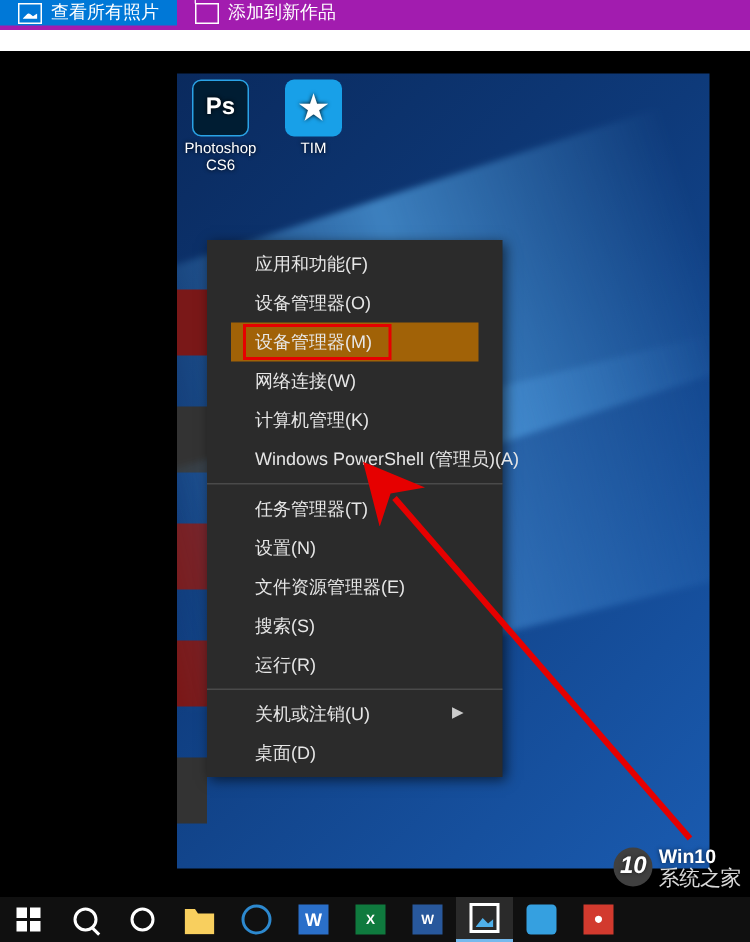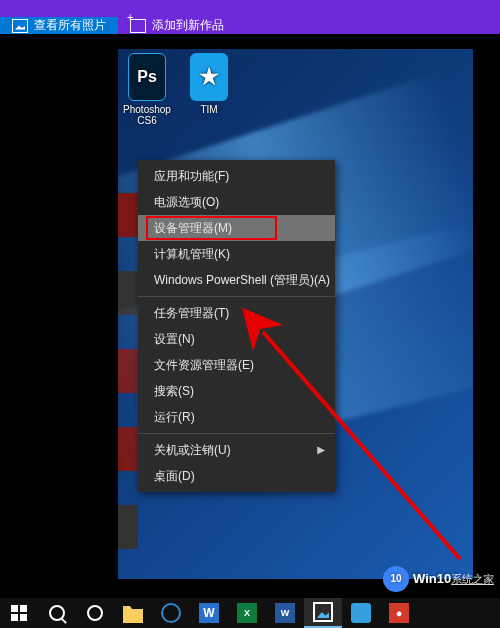--- a/index.html
+++ b/index.html
@@ -12,24 +12,24 @@
     overflow: hidden;
     position: relative;
   }
   .page {
     width: 500px;
     height: 628px;
     position: relative;
   }
   
   .top-bar {
-    height: 34px;
-    background: #6d28d9;
+    height: 20px;
+    background: #a21caf;
     display: flex;
-    align-items: flex-end;
+    align-items: flex-start;
   }
   .top-bar .tb-btn {
     display: flex;
     align-items: center;
     gap: 6px;
     padding: 0 12px;
     color: #fff;
     font-size: 12px;
   }
   .top-bar .tb-btn.primary { background: #0078d7; }
@@ -74,21 +74,21 @@
   }
   
   .desktop-icons {
     position: absolute; top: 4px; left: 4px; display: flex; gap: 12px;
   }
   .dicon {
     width: 50px; text-align: center; color: #fff; font-size: 10px;
     text-shadow: 0 0 3px #000;
   }
   .dicon .tile {
-    width: 38px; height: 48px; margin: 0 auto 3px;
+    width: 38px; height: 38px; margin: 0 auto 3px;
     border-radius: 6px; display: flex; align-items: center; justify-content: center;
     font-weight: bold; font-size: 16px; color: #fff;
   }
   .tile.ps { background: #001d33; border: 1px solid #2aa3e6; }
   .tile.tim { background: #18a0e8; font-size: 22px; }
   
   .left-peek {
     position: absolute; left: 0; top: 144px; width: 20px;
   }
   .left-peek div {
@@ -97,29 +97,29 @@
   .left-peek div.b { background: #333; }
   
   .ctx {
     position: absolute;
     left: 138px; top: 126px; width: 197px;
     background: #2b2b2b;
     color: #e6e6e6;
     box-shadow: 2px 2px 8px rgba(0,0,0,0.6);
     font-size: 12px;
   }
-  .ctx .grp { padding: 3px 0; }
+  .ctx .grp { padding: 3px 16px; }
   .ctx .sep { height: 1px; background: #4a4a4a; margin: 0; }
   .ctx .item {
     padding: 5px 18px 5px 16px;
     line-height: 16px;
     position: relative;
     white-space: nowrap;
   }
-  .ctx .item.hover { background: #737373; }
+  .ctx .item.hover { background: #a16207; }
   .ctx .item .sub {
     position: absolute; right: 10px; top: 50%; transform: translateY(-50%);
     font-size: 10px; color: #ccc;
   }
   .ctx .item.framed::after {
     content: ""; position: absolute;
     left: 8px; right: 58px; top: 1px; bottom: 1px;
     border: 2px solid #e60000; pointer-events: none;
   }
   
@@ -136,27 +136,28 @@
   .thumbs .t.hl { outline: 2px solid #fff; outline-offset: -1px; }
   
   .watermark {
     position: absolute; right: 6px; bottom: 36px;
     display: flex; align-items: center; gap: 4px;
     color: #fff; font-size: 14px; line-height: 14px;
     text-shadow: 0 0 3px rgba(0,0,0,0.6);
   }
   .watermark .badge {
     width: 26px; height: 26px; border-radius: 50%;
-    background: #3b82f6; color: #fff; font-weight: bold;
+    background: #404040; color: #fff; font-weight: bold;
     display: flex; align-items: center; justify-content: center;
-    font-size: 10px;
-  }
-  .watermark .txt { display: flex; flex-direction: row; font-size: 11px; }
+    font-size: 16px;
+    font-style: italic;
+  }
+  .watermark .txt { display: flex; flex-direction: column; font-size: 11px; }
   .watermark .txt .a { font-size: 13px; font-weight: bold; }
-  .watermark .txt .b { font-size: 11px; opacity: 0.85; letter-spacing: -0.3px; text-decoration: underline; }
+  .watermark .txt .b { font-size: 14px; opacity: 0.85; letter-spacing: -0.3px; }
   
   .taskbar {
     position: absolute; left: 0; right: 0; bottom: 0; height: 30px;
     background: #101010; display: flex; align-items: center;
   }
   .taskbar .tbitem {
     width: 38px; height: 30px; display: flex; align-items: center; justify-content: center;
     color: #fff; font-size: 14px;
   }
   .taskbar .tbitem.active { background: #2a2a2a; border-bottom: 2px solid #76b9ed; }
@@ -219,22 +220,23 @@
           <div class="b"></div>
           <div></div>
           <div></div>
           <div class="b"></div>
       </div>
     </div>
 
     <div class="ctx">
       <div class="grp">
         <div class="item"><span>应用和功能(F)</span></div>
-        <div class="item"><span>电源选项(O)</span></div>
+        <div class="item"><span>设备管理器(O)</span></div>
         <div class="item hover framed"><span>设备管理器(M)</span></div>
+        <div class="item"><span>网络连接(W)</span></div>
         <div class="item"><span>计算机管理(K)</span></div>
         <div class="item"><span>Windows PowerShell (管理员)(A)</span></div>
       </div>
       <div class="sep"></div>
       <div class="grp">
         <div class="item"><span>任务管理器(T)</span></div>
         <div class="item"><span>设置(N)</span></div>
         <div class="item"><span>文件资源管理器(E)</span></div>
         <div class="item"><span>搜索(S)</span></div>
         <div class="item"><span>运行(R)</span></div>

